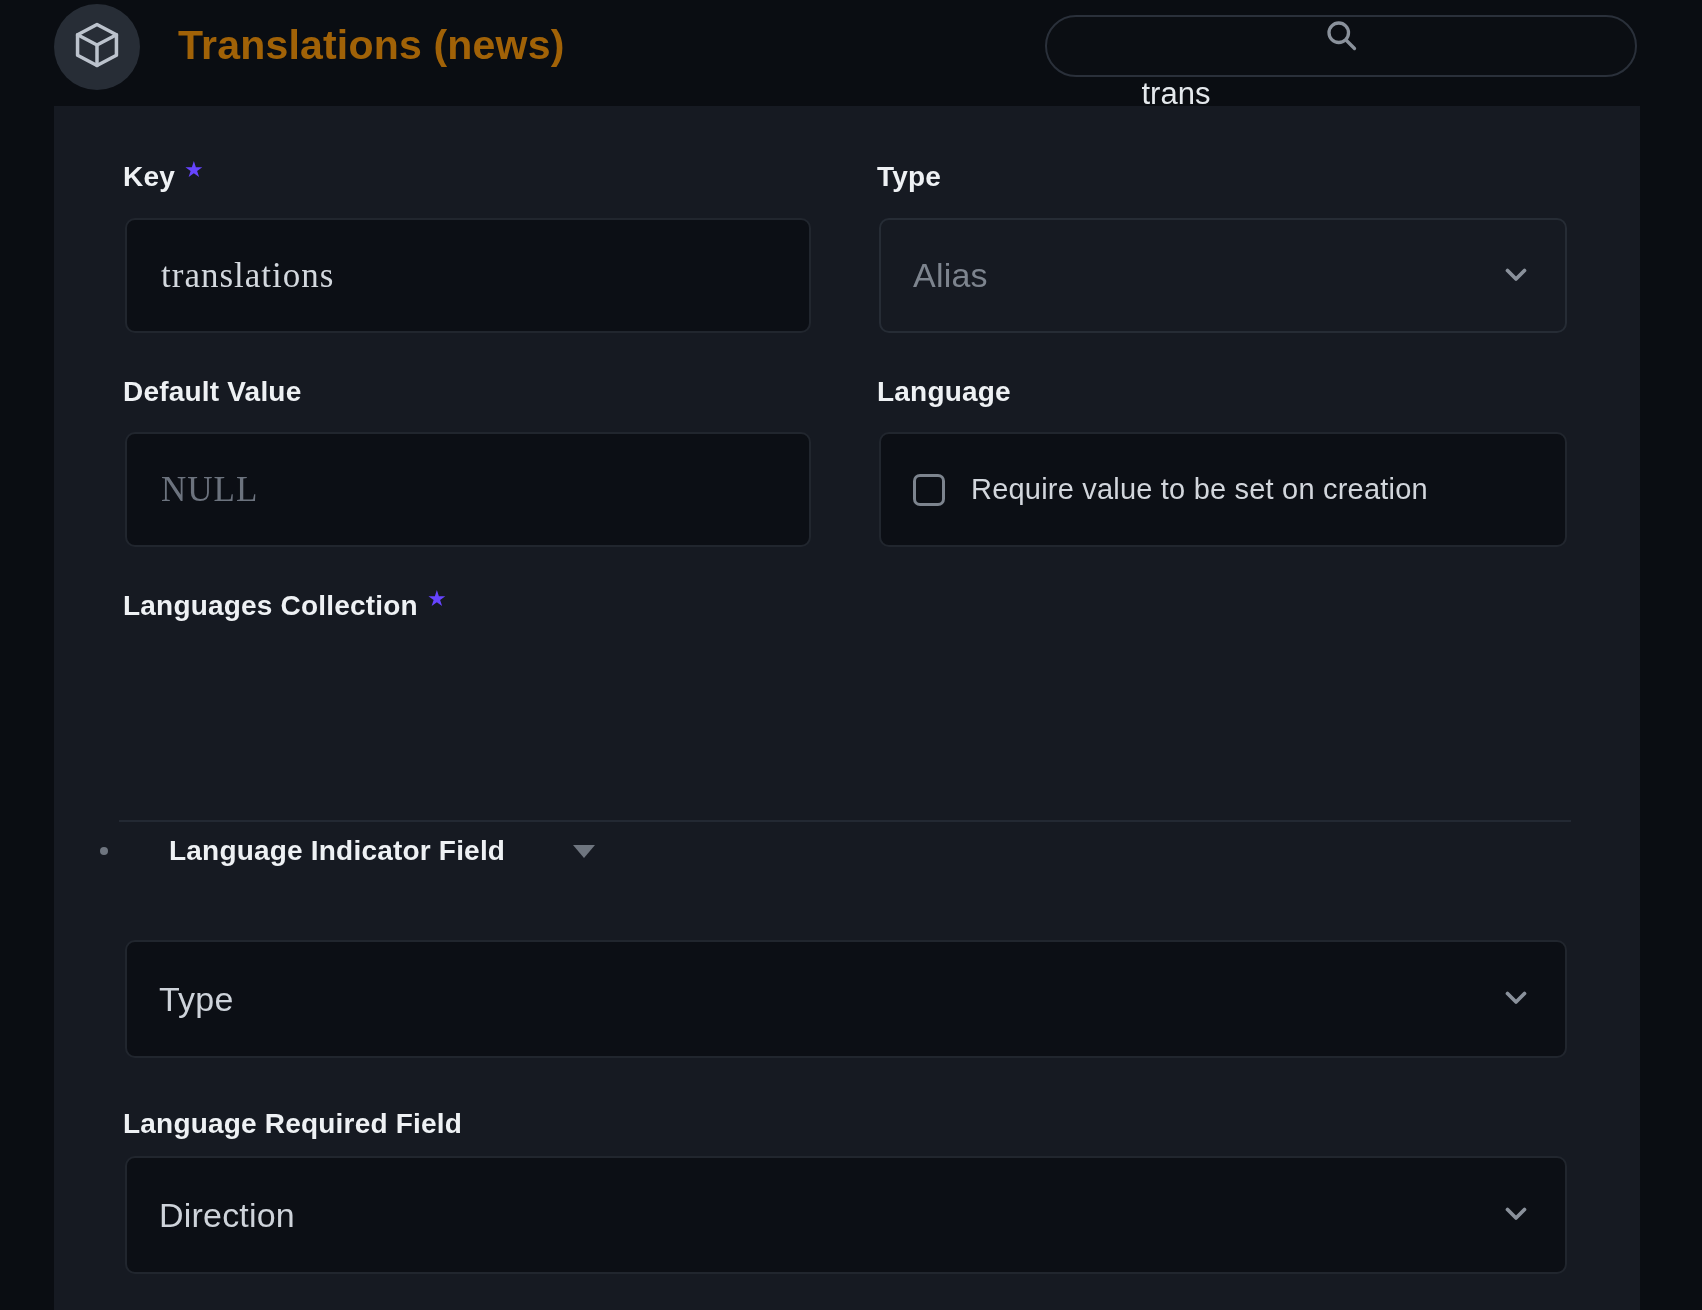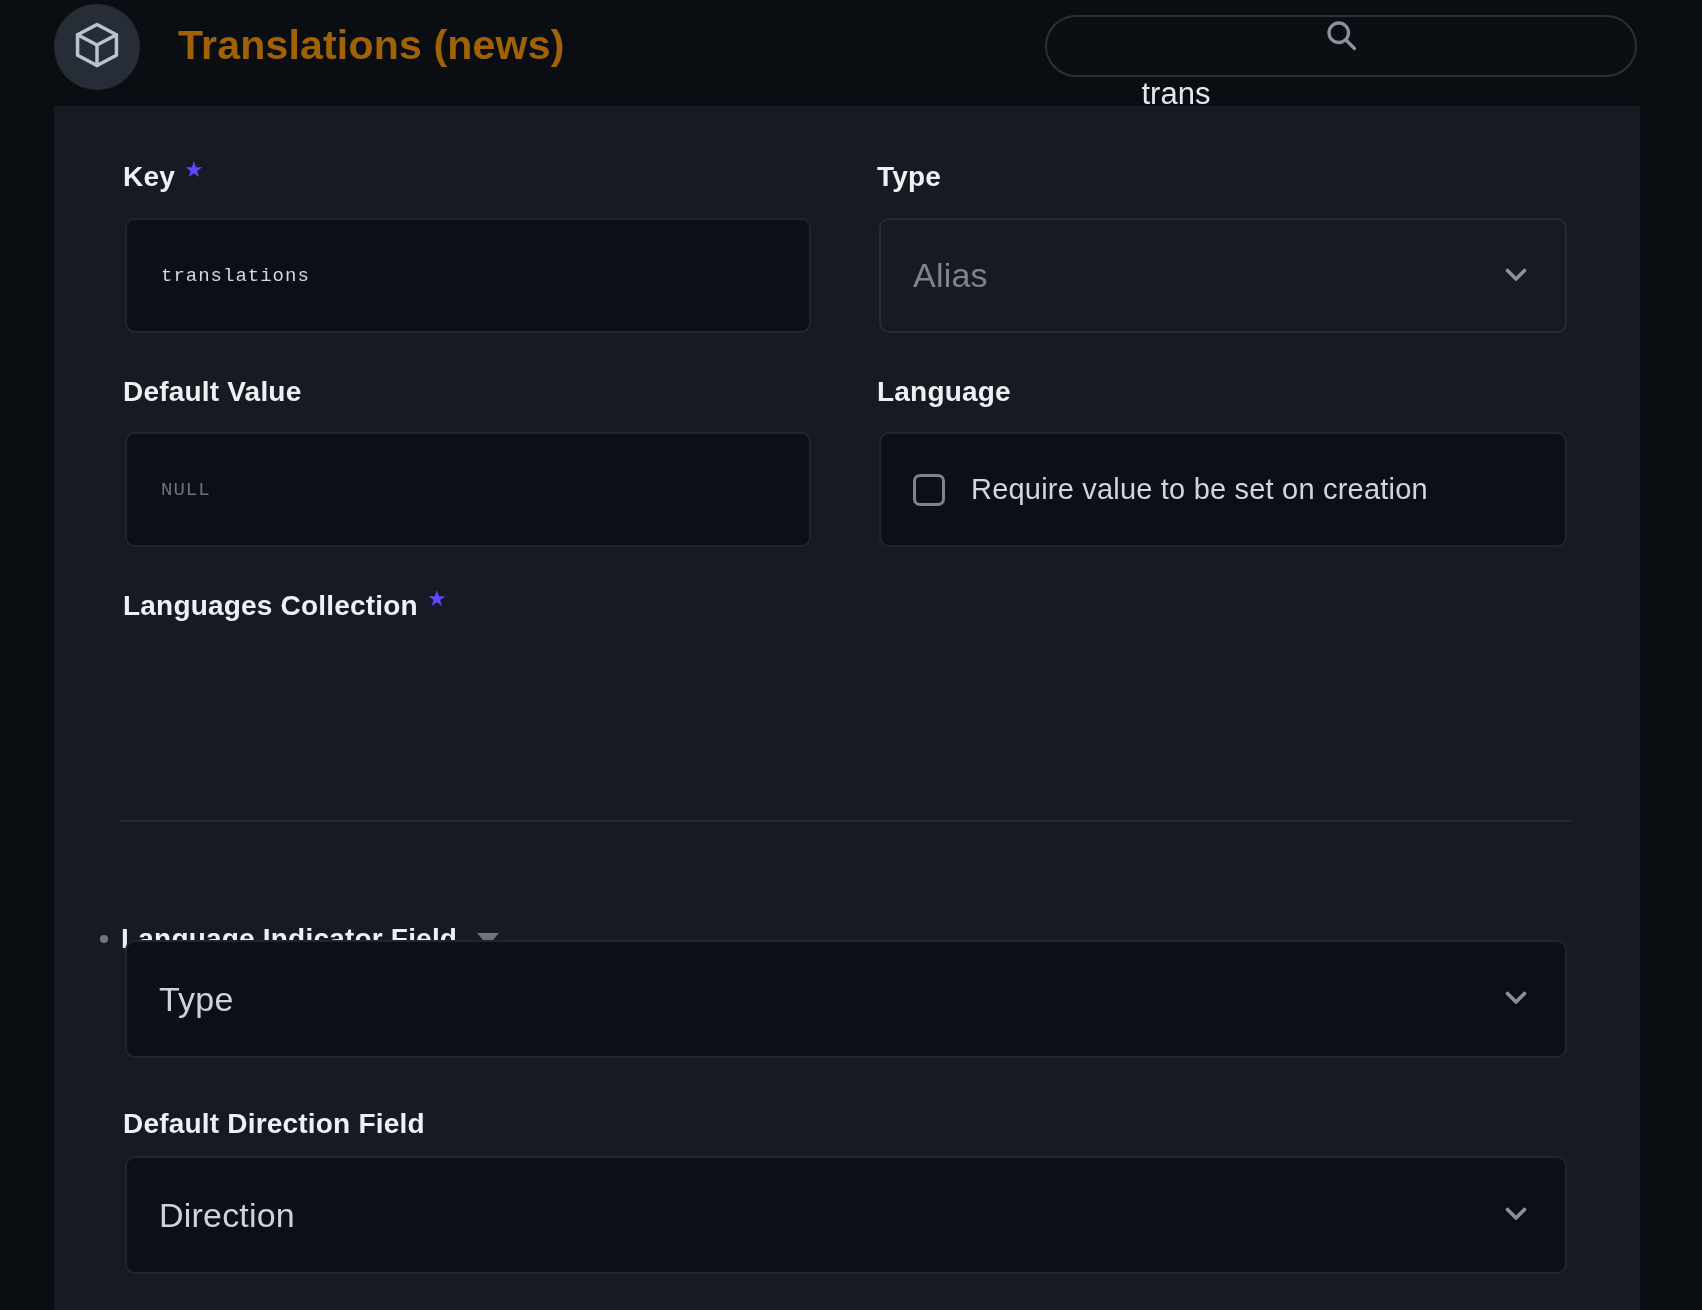--- a/index.html
+++ b/index.html
@@ -38,22 +38,22 @@
   .star{
     color:#6644ff;font-size:22px;position:relative;top:-9px;margin-left:9px;font-weight:400;
   }
   .box{
     position:absolute;box-sizing:border-box;border-radius:10px;
     border:2px solid #21262e;background:#0c0f15;
     display:flex;align-items:center;padding:0 32px;
   }
   .box input{
     flex:1;background:transparent;border:none;outline:none;min-width:0;
-    font-family:Liberation Mono, monospace;
-    font-size:19px;color:#d3d8de;letter-spacing:1px;
+    font-family:Liberation Serif, serif;
+    font-size:35px;color:#d3d8de;letter-spacing:1px;
   }
   .box input::placeholder{color:#6c737e;opacity:1;}
   .mono-accent input{color:#6644ff;}
   .select-text{
     flex:1;font-size:34px;color:#ced3da;letter-spacing:.2px;
   }
   .select-disabled{background:#161a22;border-color:#262c35;}
   .select-disabled .select-text{color:#7d848e;}
   .chevron{flex:0 0 auto;}
   .checkbox{
@@ -130,39 +130,39 @@
       <span class="checkbox" role="checkbox" aria-checked="false"></span>
       <span class="checkbox-label">Require value to be set on creation</span>
     </div>
 
     <div class="field-label" style="left:69px;top:484px;">
       <span>Languages Collection</span><span class="star">★</span>
     </div>
 
     <div class="divider" style="left:65px;top:714px;width:1452px;"></div>
 
-    <div class="group-row" style="left:46px;top:816px;height:34px;">
+    <div class="group-row" style="left:46px;top:728px;height:34px;gap:48px;">
       <span class="group-dot"></span>
       <span class="group-label">Language Indicator Field</span>
       <span class="group-caret">
         <svg width="26" height="16" viewBox="0 0 26 16">
             <polygon points="2,2 24,2 13,15" fill="#6e757f"></polygon>
           </svg>
       </span>
     </div>
     <div class="box" style="left:71px;top:834px;width:1442px;height:118px;">
       <span class="select-text">Type</span>
       <span class="chevron">
         <svg width="34" height="34" viewBox="0 0 24 24" fill="none" stroke="#8a919b" stroke-width="2.6" stroke-linecap="round" stroke-linejoin="round">
           <polyline points="6,9.5 12,15.5 18,9.5"></polyline>
         </svg>
       </span>
     </div>
 
-    <div class="field-label" style="left:69px;top:1002px;">Default Direction Field</div>
+    <div class="field-label" style="left:69px;top:1002px;">Language Required Field</div>
     <div class="box" style="left:71px;top:1050px;width:1442px;height:118px;">
       <span class="select-text">Direction</span>
       <span class="chevron">
         <svg width="34" height="34" viewBox="0 0 24 24" fill="none" stroke="#8a919b" stroke-width="2.6" stroke-linecap="round" stroke-linejoin="round">
           <polyline points="6,9.5 12,15.5 18,9.5"></polyline>
         </svg>
       </span>
     </div>
 
   </div>

